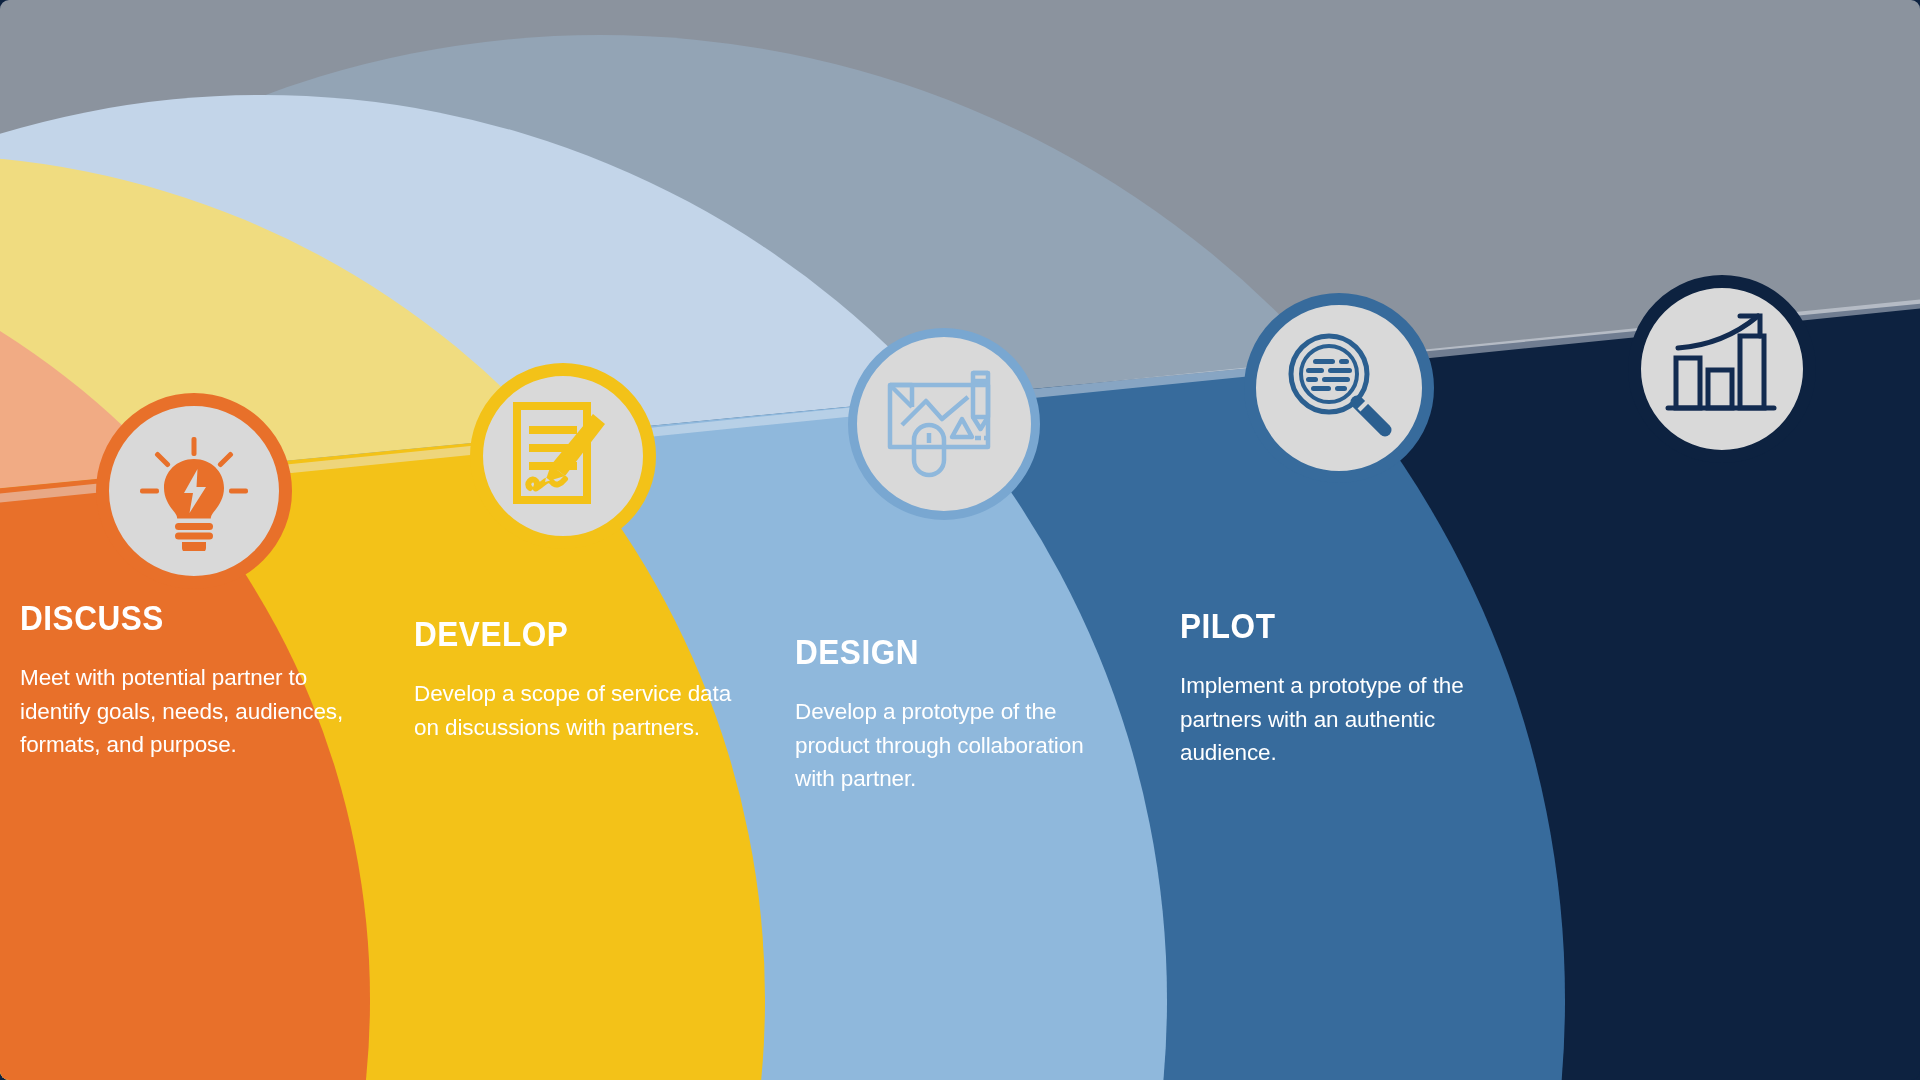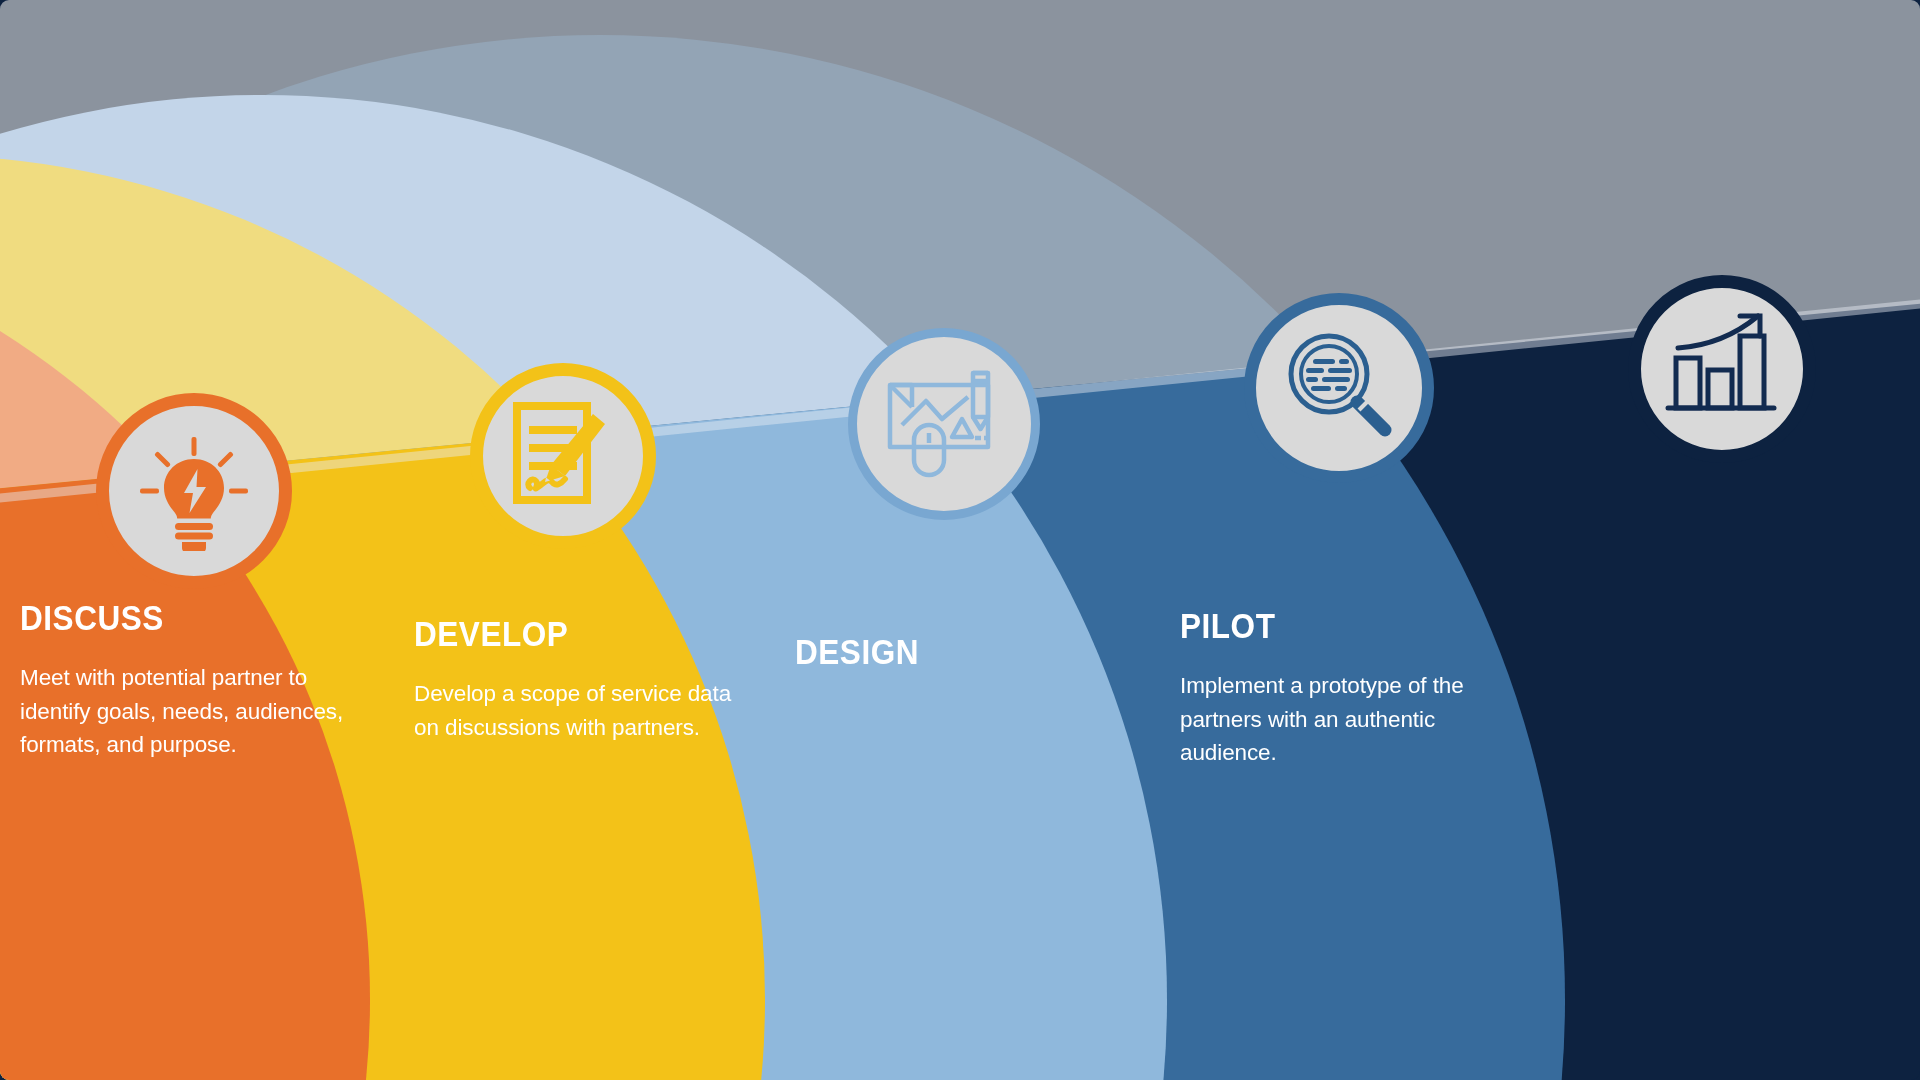--- a/index.html
+++ b/index.html
@@ -200,20 +200,21 @@
     <p class="step-desc">Meet with potential partner to identify goals, needs, audiences, formats, and purpose.</p>
   </div>
 
   <div class="step" style="left:414px; top:616px; width:330px;">
     <h2 class="step-title">DEVELOP</h2>
     <p class="step-desc">Develop a scope of service data on discussions with partners.</p>
   </div>
 
   <div class="step" style="left:795px; top:634px; width:320px;">
     <h2 class="step-title">DESIGN</h2>
+    <p class="step-desc">Develop a prototype of the product through collaboration with partner.</p>
   </div>
 
   <div class="step" style="left:1180px; top:608px; width:310px;">
     <h2 class="step-title">PILOT</h2>
     <p class="step-desc">Implement a prototype of the partners with an authentic audience.</p>
   </div>
 
 
 </div>
 

